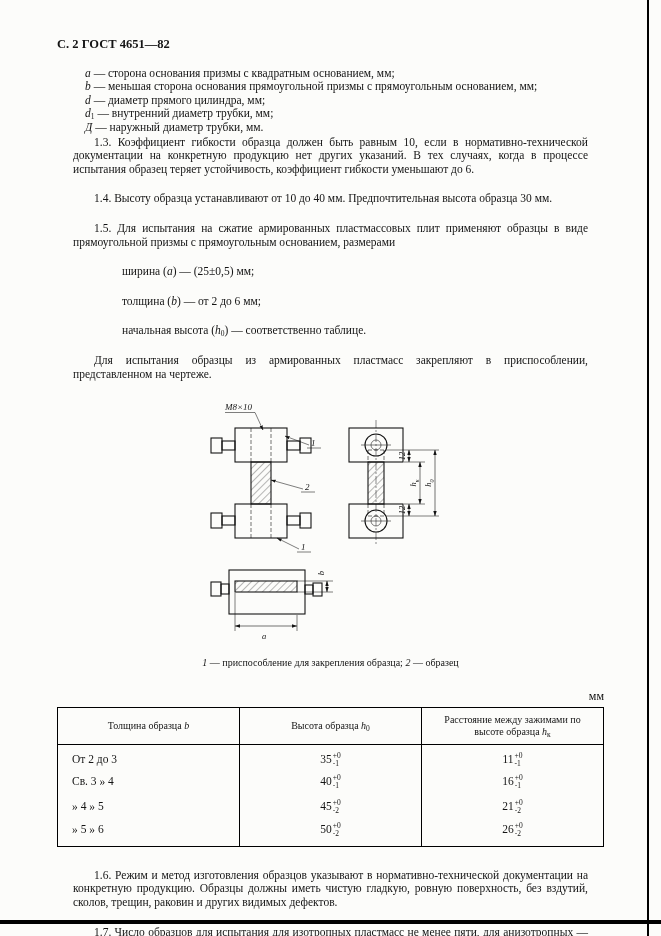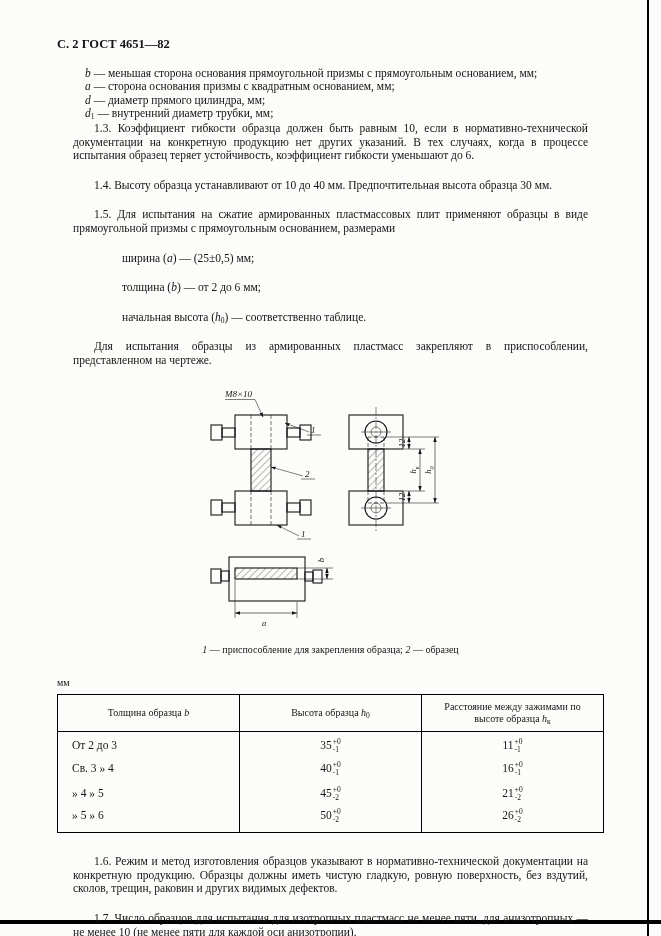--- a/index.html
+++ b/index.html
@@ -19,21 +19,21 @@
   .def { margin: 0; padding-left: 28px; }
   .def .term { font-style: italic; }
   sub { font-size: 7.5px; line-height: 0; vertical-align: -2px; }
   .p { margin: 16px; text-align: justify; text-indent: 21px; }
   .mt { margin-top: 1px; }
   .spec { margin: 16px; padding-left: 49px; }
   .spec i, .figcap i, th i, .it { font-style: italic; }
   .fig { position: relative; height: 250px; margin-top: 19px; }
   .fig svg { position: absolute; left: 142px; top: 0; }
   .figcap { text-align: center; font-size: 10px; margin: 6px 0 0 0; }
-  .unit { text-align: left; font-size: 10px; margin: 20px 0 4px 0; }
+  .unit { text-align: right; font-size: 12px; margin: 20px 0 4px 0; }
   table { width: 100%; border-collapse: collapse; border: 1.5px solid #000; table-layout: fixed; }
   th { border: 1px solid #000; font-weight: normal; font-size: 10px; line-height: 12px; padding: 6px 8px; text-align: center; vertical-align: middle; }
   td { border-left: 1px solid #000; border-right: 1px solid #000; padding: 2px 6px; height: 25px; text-align: center; font-size: 11.5px; vertical-align: middle; }
   td.c1 { text-align: left; padding-left: 14px; }
   tbody tr:first-child td { padding-top: 6px; }
   tbody tr:last-child td { padding-bottom: 8px; }
   .dim { white-space: nowrap; }
   .tol { display: inline-block; vertical-align: -3px; margin-left: 1px; font-size: 7.5px; line-height: 8px; text-align: left; }
   .tol span { display: block; }
   .after-table { margin-top: 22px; }
@@ -49,24 +49,25 @@
 </head>
 <body>
 
 <div class="scan-right"></div>
 <div class="scan-bottom"></div>
 
 <div class="content">
 
   <p class="hdr">С. 2 ГОСТ 4651—82</p>
 
+  <p class="def"><span class="term">a</span><sub></sub><span> — сторона основания призмы с квадратным основанием, мм;</span></p>
   <p class="def"><span class="term">b</span><sub></sub><span> — меньшая сторона основания прямоугольной призмы с прямоугольным основанием, мм;</span></p>
-  <p class="def"><span class="term">a</span><sub></sub><span> — сторона основания призмы с квадратным основанием, мм;</span></p>
   <p class="def"><span class="term">d</span><sub></sub><span> — диаметр прямого цилиндра, мм;</span></p>
   <p class="def"><span class="term">d</span><sub>1</sub><span> — внутренний диаметр трубки, мм;</span></p>
+  <p class="def"><span class="term">Д</span><sub></sub><span> — наружный диаметр трубки, мм.</span></p>
 
   <p class="p mt">1.3. Коэффициент гибкости образца должен быть равным 10, если в нормативно-технической документации на конкретную продукцию нет других указаний. В тех случаях, когда в процессе испытания образец теряет устойчивость, коэффициент гибкости уменьшают до 6.</p>
   <p class="p">1.4. Высоту образца устанавливают от 10 до 40 мм. Предпочтительная высота образца 30 мм.</p>
   <p class="p">1.5. Для испытания на сжатие армированных пластмассовых плит применяют образцы в виде прямоугольной призмы с прямоугольным основанием, размерами</p>
 
   <p class="spec"><span>ширина (</span><i>a</i><sub></sub><span>) — (25±0,5) мм;</span></p>
   <p class="spec"><span>толщина (</span><i>b</i><sub></sub><span>) — от 2 до 6 мм;</span></p>
   <p class="spec"><span>начальная высота (</span><i>h</i><sub>0</sub><span>) — соответственно таблице.</span></p>
 
   <p class="p">Для испытания образцы из армированных пластмасс закрепляют в приспособлении, представленном на чертеже.</p>

